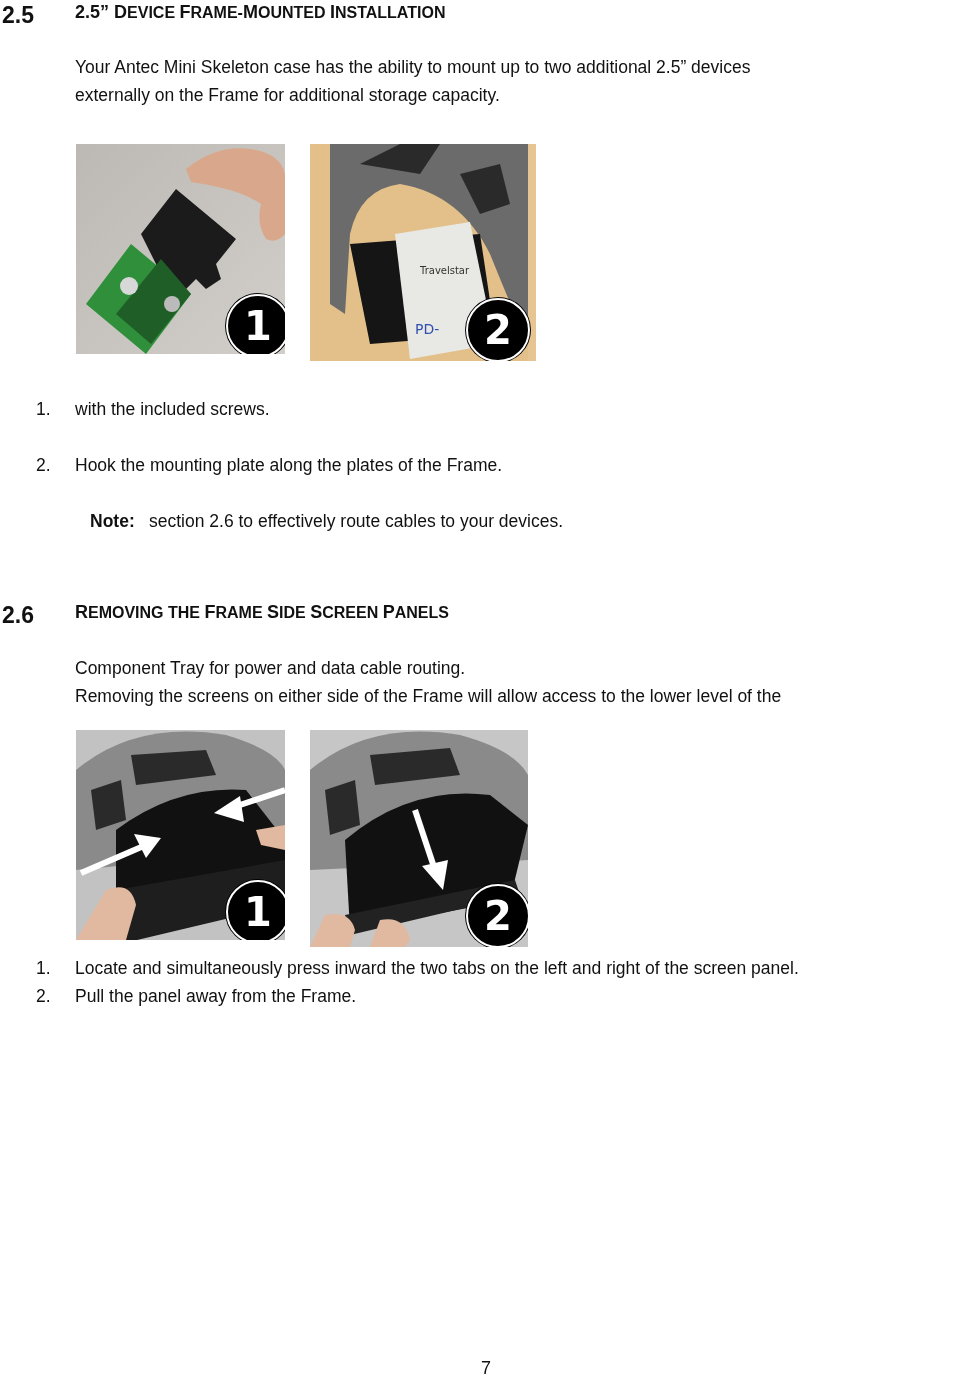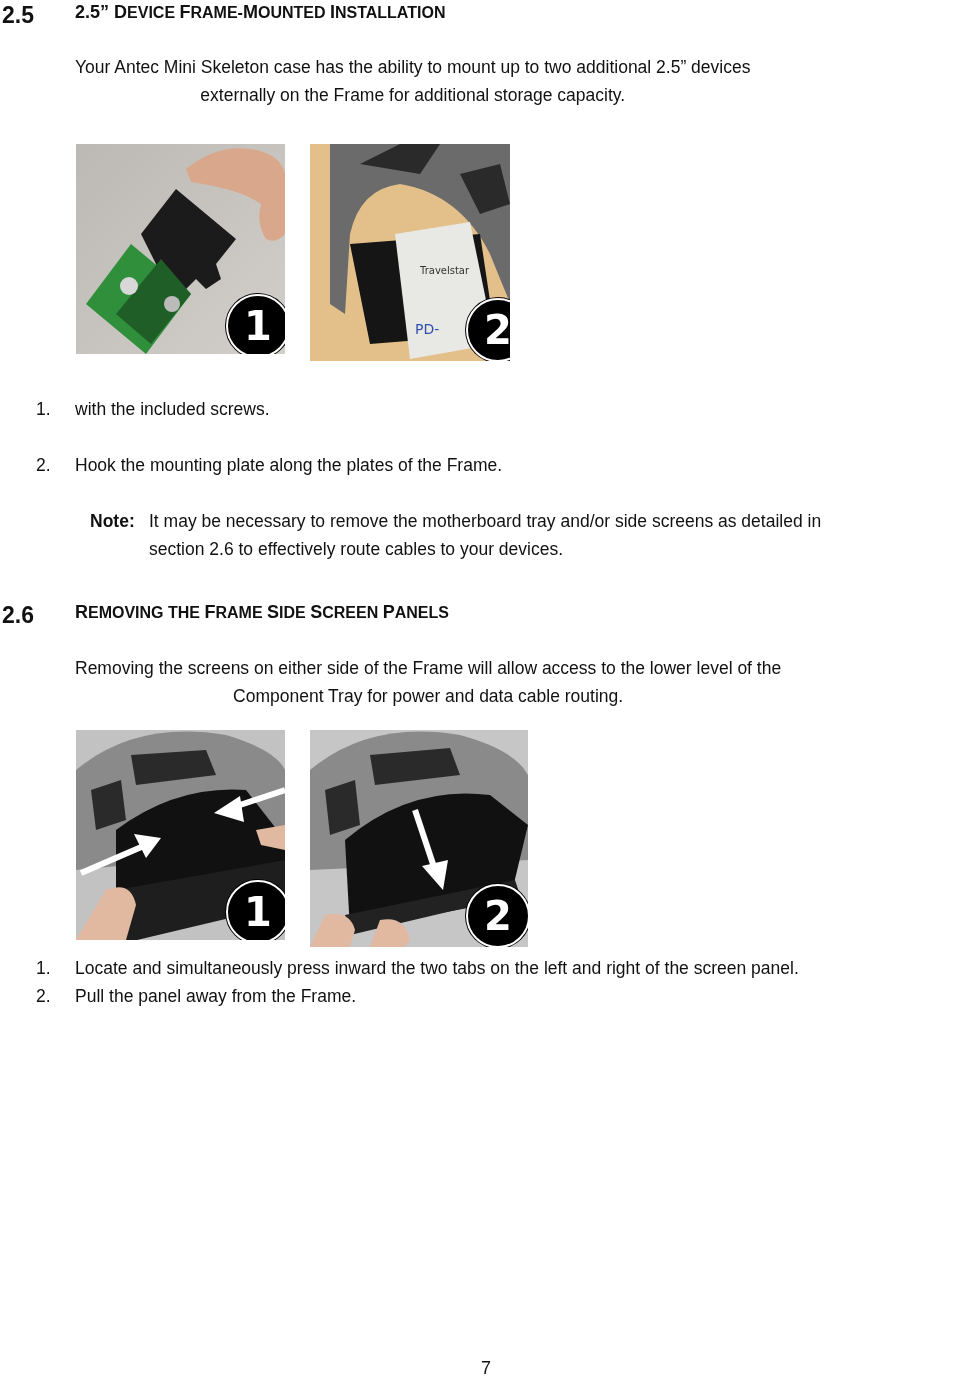--- a/index.html
+++ b/index.html
@@ -2,21 +2,21 @@
 <html><head>
 <meta charset="utf-8">
 <style>
   html, body { margin:0; padding:0; background:#ffffff; }
   body { width:959px; height:1381px; position:relative; overflow:hidden;
          font-family:"Liberation Sans", sans-serif; color:#111; }
   .abs { position:absolute; }
   .h-num { font-weight:bold; font-size:23px; }
   .h-title { font-weight:bold; font-size:18px; letter-spacing:0px; }
   .h-title .sc { font-size:16px; }
-  .para { font-size:17.5px; line-height:28px;text-align:center; }
+  .para { font-size:17.5px; line-height:28px; }
   .item { font-size:17.5px; line-height:28px; }
   .photo { position:absolute; overflow:hidden; }
   .badge { position:absolute; width:60px; height:60px; border-radius:50%;
            background:#000; border:2px solid #fff; box-shadow:0 0 0 1px #000;
            color:#fff; font-weight:bold; font-size:40px; font-family:"DejaVu Sans", sans-serif;
            display:flex; align-items:center; justify-content:center; }
   .pnum { font-size:18px; }
 </style>
 </head>
 <body>
@@ -46,21 +46,21 @@
     <path d="M65 90 L100 45 L160 95 L140 120 L145 135 L130 145 L120 135 L105 150 L90 140 Z" fill="#1b1b1b"></path>
 
     <path d="M10 160 L55 100 L115 150 L70 210 Z" fill="#2f8f3a"></path>
     <path d="M40 170 L85 115 L115 150 L75 200 Z" fill="#1f5f27"></path>
     <circle cx="53" cy="142" r="9" fill="#d8d8d8"></circle>
     <circle cx="96" cy="160" r="8" fill="#bbb"></circle>
   </svg>
   <div class="badge" style="left:150px; top:150px;">1</div>
 </div>
 
-<div class="photo" style="left:310px; top:144px; width:200px; height:217px; background:#e6c592;">
+<div class="photo" style="left:310px; top:144px; width:226px; height:217px; background:#e6c592;">
   <svg width="218" height="217">
     <rect width="218" height="217" fill="#e3c08a"></rect>
     <path d="M20 0 L218 0 L218 200 Q200 160 180 110 Q150 50 90 40 Q50 45 40 90 L35 170 L20 160 Z" fill="#6b6b6b"></path>
     <path d="M50 20 L90 0 L130 0 L110 30 Z" fill="#2a2a2a"></path>
     <path d="M150 30 L190 20 L200 60 L170 70 Z" fill="#2a2a2a"></path>
     <path d="M40 100 L170 90 L185 190 L60 200 Z" fill="#151515"></path>
     <path d="M85 90 L160 78 L185 200 L100 215 Z" fill="#e8e8e4"></path>
     <text x="110" y="130" font-size="10" fill="#333" font-family="DejaVu Sans, sans-serif">Travelstar</text>
     <text x="105" y="190" font-size="14" fill="#3050b0" font-family="DejaVu Sans, sans-serif">PD-</text>
   </svg>
@@ -71,32 +71,31 @@
 <div class="abs item" style="left:75px; top:395px;">
   <div>with the included screws.</div>
 </div>
 <div class="abs item" style="left:36px; top:451px;">2.</div>
 <div class="abs item" style="left:75px; top:451px;">
   <div>Hook the mounting plate along the plates of the Frame.</div>
 </div>
 
 <div class="abs item" style="left:90px; top:507px; font-weight:bold;">Note:</div>
 <div class="abs item" style="left:149px; top:507px;">
-  <div>It may be necessary to remove the motherboard tray and/or side screens as detailed in</div>
   <div>section 2.6 to effectively route cables to your devices.</div>
 </div>
 
 <div class="abs h-num" style="left:2px; top:602px;">2.6</div>
 <div class="abs h-title" style="left:75px; top:602px;">
   <span>R</span><span class="sc">EMOVING THE </span><span>F</span><span class="sc">RAME </span><span>S</span><span class="sc">IDE </span><span>S</span><span class="sc">CREEN </span><span>P</span><span class="sc">ANELS</span>
 </div>
 
 <div class="abs para" style="left:75px; top:654px;">
+  <div>Component Tray for power and data cable routing.</div>
   <div>Removing the screens on either side of the Frame will allow access to the lower level of the</div>
-  <div>Component Tray for power and data cable routing.</div>
 </div>
 
 <div class="photo" style="left:76px; top:730px; width:209px; height:210px; background:#b8b8b8;">
   <svg width="209" height="210">
     <rect width="209" height="210" fill="#c2c2c2"></rect>
     <path d="M0 40 Q60 -10 150 5 Q200 20 209 40 L209 120 L0 140 Z" fill="#8a8a8a"></path>
     <path d="M55 25 L130 20 L140 45 L60 55 Z" fill="#2a2a2a"></path>
     <path d="M15 60 L45 50 L50 90 L20 100 Z" fill="#2a2a2a"></path>
     <path d="M40 100 Q100 55 170 60 L209 110 L209 160 L40 205 Z" fill="#111"></path>
     <path d="M40 160 L209 130 L209 175 L40 215 Z" fill="#1e1e1e"></path>

